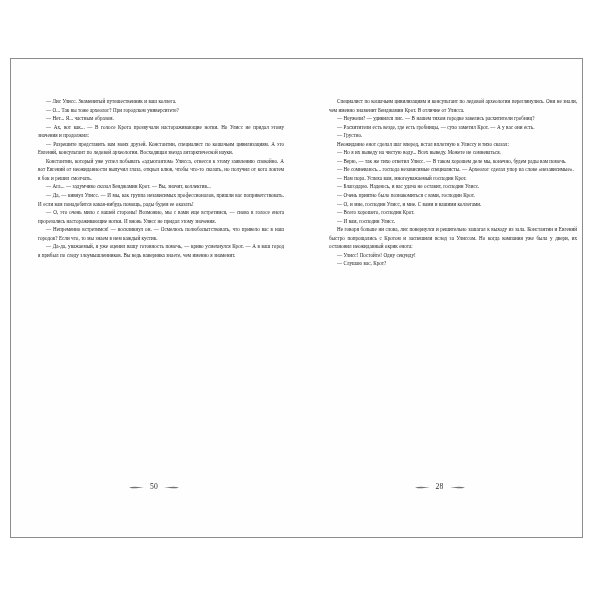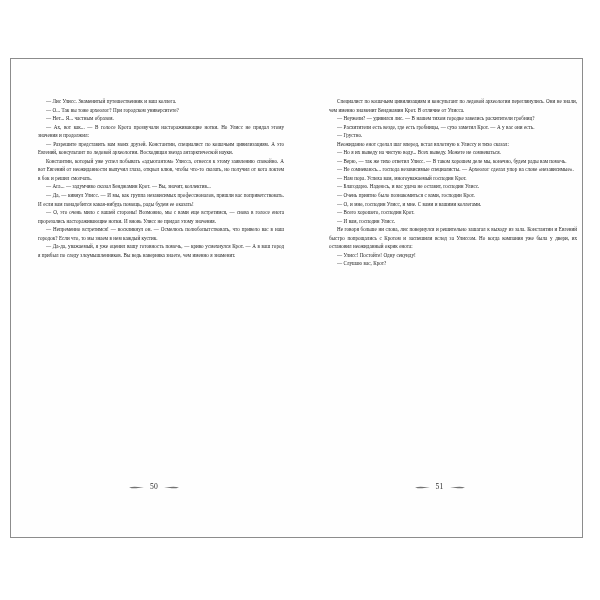--- a/index.html
+++ b/index.html
@@ -161,21 +161,21 @@
         <p class="para lastline">— Улисс! Постойте! Одну секунду!</p>
         <p class="para lastline">— Слушаю вас, Крот?</p>
       </div>
 
       <div class="folio">
         <span class="folio-orn">
           <svg width="15" height="3" viewBox="0 0 15 3">
             <path d="M0 1.5 Q4 0.2 9 0.9 L15 1.5 L9 2.1 Q4 2.8 0 1.5 Z" fill="#555555"></path>
           </svg>
         </span>
-        <span class="folio-num">51</span>
+        <span class="folio-num">28</span>
         <span class="folio-orn">
           <svg width="15" height="3" viewBox="0 0 15 3">
             <path d="M15 1.5 Q11 0.2 6 0.9 L0 1.5 L6 2.1 Q11 2.8 15 1.5 Z" fill="#555555"></path>
           </svg>
         </span>
       </div>
     </div>
 
   </div>
 </div>

